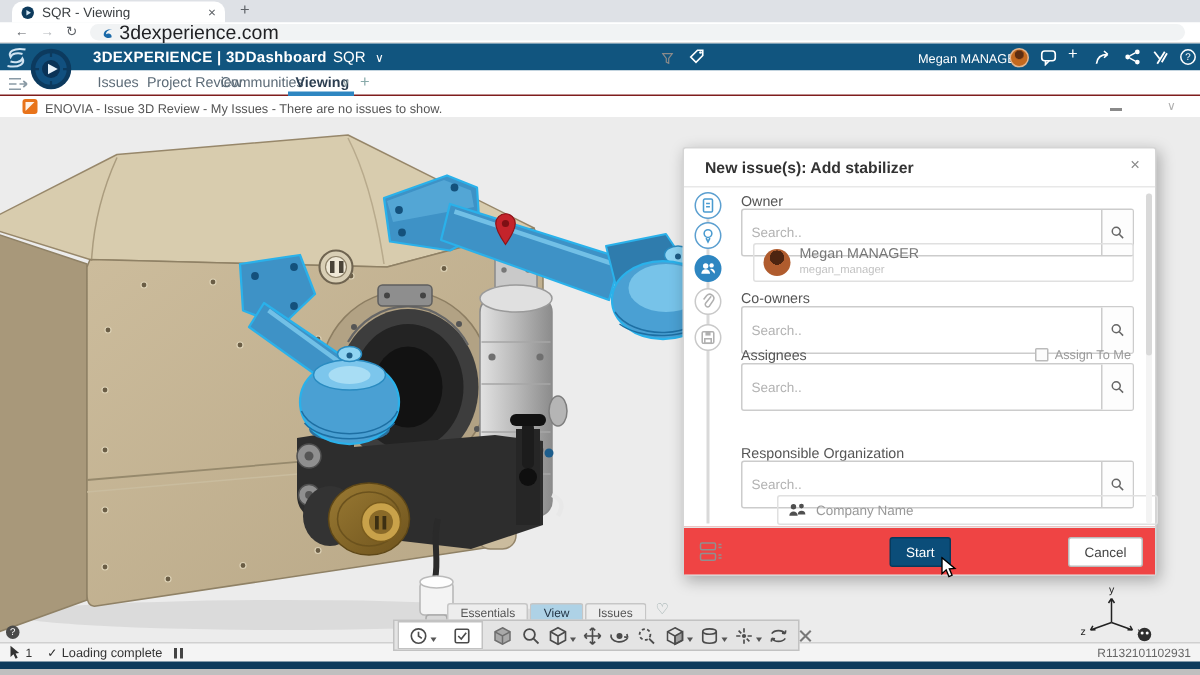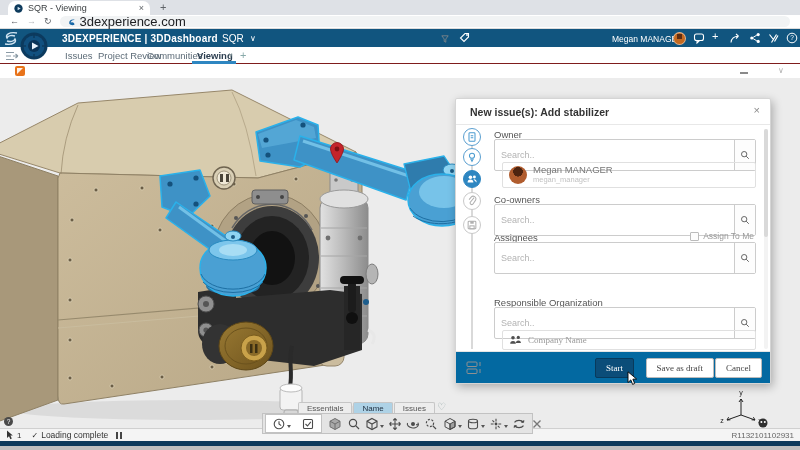--- a/index.html
+++ b/index.html
@@ -112,27 +112,27 @@
   .pcard { position:absolute; left:46px; width:254px; height:26px; border:1px solid #e0e0e0;
            border-radius:2px; display:flex; align-items:center; gap:6px; padding:0 6px; }
   .pavatar { width:18px; height:18px; border-radius:50%; }
   .pavatar.megan { background:radial-gradient(circle at 50% 32%, #4d2410 0 31%, #b05c2e 32%); }
   .pavatar.eric  { background:radial-gradient(circle at 50% 32%, #5a1812 0 31%, #c13a30 32%); }
   .pname { font-size:9.5px; color:#777; line-height:1.15; }
   .puser { font-size:7.5px; color:#c2c2c2; line-height:1.15; }
   .assignme { position:absolute; right:16px; display:flex; align-items:center; gap:4px; }
   .assignme .box { width:9px; height:9px; border:1px solid #bbb; background:#fcfcfc; border-radius:1px; }
   .assignme span { font-size:8.5px; color:#999; }
-  .ccard { position:absolute; left:46px; width:254px; height:20px; border:1px solid #e0e0e0;
-           border-radius:2px; display:flex; align-items:center; gap:6px; padding:0 6px;font-family:Liberation Serif, serif; }
+  .ccard { position:absolute; left:62px; width:254px; height:20px; border:1px solid #e0e0e0;
+           border-radius:2px; display:flex; align-items:center; gap:6px; padding:0 6px; }
   .ccard span { font-size:9px; color:#999; }
   .dscroll { position:absolute; right:2px; top:30px; width:4px; height:220px; background:#f3f3f3; border-radius:2px; }
   .dscroll i { position:absolute; left:0; top:0; width:4px; height:108px; background:#d9d9d9; border-radius:2px; display:block; }
-  .dfoot { position:absolute; left:0; bottom:0; width:100%; height:32px; background:#0369a1;
-           border-top:1px solid #e5e5e5;font-family:Liberation Serif, serif; }
+  .dfoot { position:absolute; left:0; bottom:0; width:100%; height:32px; background:#ef4444;
+           border-top:1px solid #e5e5e5; }
   .btn { position:absolute; top:6px; height:20px; font-size:9px; border-radius:2px; padding:0 10px;
          font-family:inherit; }
   .btn.start { right:136px; background:var(--start-btn,#0b4d79); color:#fff; border:1px solid #083a5c; }
   .btn.draft { right:56px; background:#fff; color:#444; border:1px solid #bbb; }
   .btn.cancel{ right:8px;  background:#fff; color:#444; border:1px solid #bbb; }
   .cursor { left:627px; top:371px; z-index:12; }
 </style>
 </head>
 <body>
 
@@ -217,20 +217,21 @@
   <span class="ntab active" style="left:197px">Viewing</span>
   <span class="underl"></span>
   <span class="nchev">∨</span>
   <span class="nplus">+</span>
 </div>
 
 <div class="abs widgethead">
   <span class="enovia">
       <i></i>
     </span>
+  <span class="bcrumb">ENOVIA - Issue 3D Review - My Issues - There are no issues to show.</span>
   <span class="wmin"></span>
   <svg class="abs" style="left:757px;top:67px;z-index:3" width="11" height="11" viewBox="0 0 11 11">
     <path d="M1,10 L4.2,6.8 M1,10 V7 M1,10 H4 M10,1 L6.8,4.2 M10,1 V4 M10,1 H7" stroke="#2e86c1" stroke-width="1.2" fill="none"></path>
   </svg>
   <span class="wchev">∨</span>
 </div>
 
 <div class="abs scene-wrap">
 <svg class="scene" width="800" height="350" viewBox="0 0 800 350">
   <defs>
@@ -406,21 +407,21 @@
   <g>
     <circle cx="763" cy="345" r="4.5" fill="#2f2f2f"></circle>
     <circle cx="761.4" cy="344" r="1" fill="#fff"></circle>
         <circle cx="764.8" cy="344" r="1" fill="#fff"></circle>
   </g>
 </svg>
 </div>
 
 <div class="abs vtabs">
   <div class="vtab">Essentials</div>
-  <div class="vtab active">Name</div>
+  <div class="vtab active">View</div>
   <div class="vtab">Issues</div>
 </div>
 <span class="abs vheart">♡</span>
 
 <div class="abs iconbar">
   <div class="selgroup">
     <span class="tbi">
       <svg width="14" height="14" viewBox="0 0 14 14" fill="none" stroke="#4b4b4b" stroke-width="1.1">
         <circle cx="7" cy="7" r="4.8"></circle>
           <path d="M7,4.2 V7 L9.2,8.6"></path>
@@ -630,20 +631,19 @@
     </div>
 
   <div class="dfoot">
     <svg style="position:absolute;left:10px;top:9px" width="16" height="14" viewBox="0 0 16 14" fill="none" stroke="#909090" stroke-width="1">
       <rect x="1" y="1" width="10" height="4.5" rx="1"></rect>
         <path d="M13,2 h2 M13,4 h2"></path>
       <rect x="1" y="8" width="10" height="4.5" rx="1"></rect>
         <path d="M13,9 h2 M13,11 h2"></path>
       </svg>
     <button class="btn start">Start</button>
-    <button class="btn draft">Save as draft</button>
     <button class="btn cancel">Cancel</button>
   </div>
 </div>
 
 <svg class="abs cursor" width="11" height="15" viewBox="0 0 11 15">
   <path d="M1,0.8 L1,11.5 L3.8,8.9 L5.6,13.4 L7.7,12.5 L5.9,8.2 L9.6,8 Z" fill="#fff" stroke="#000" stroke-width="0.9"></path>
 </svg>
 
 </body></html>

